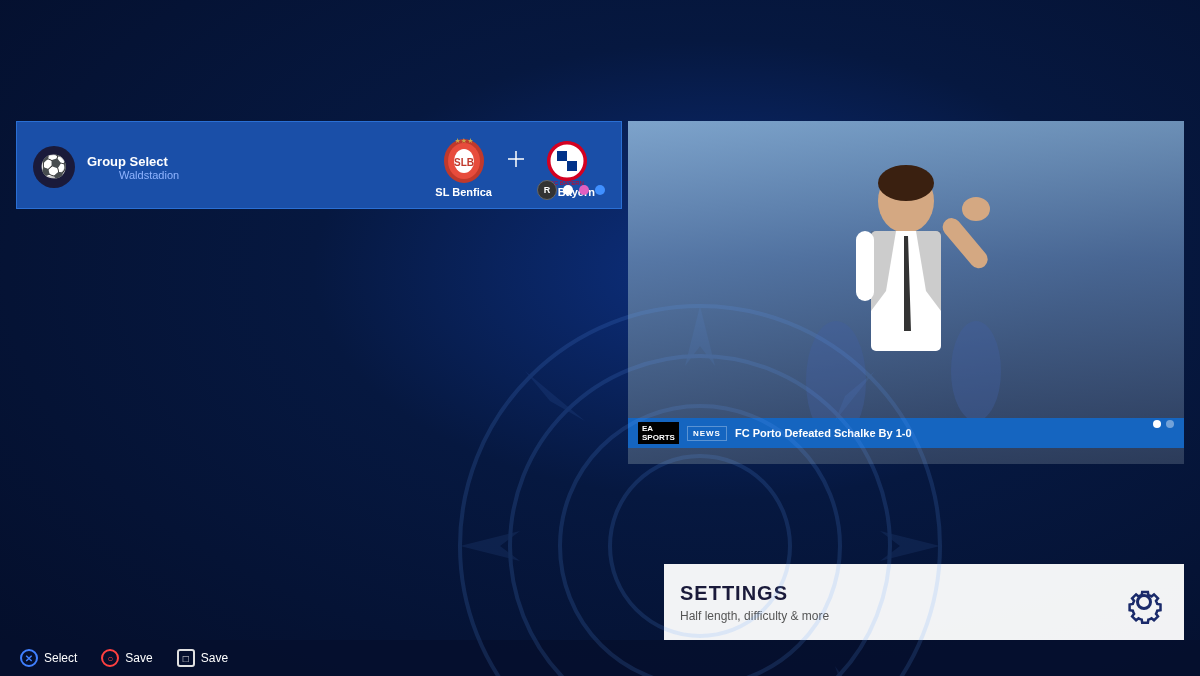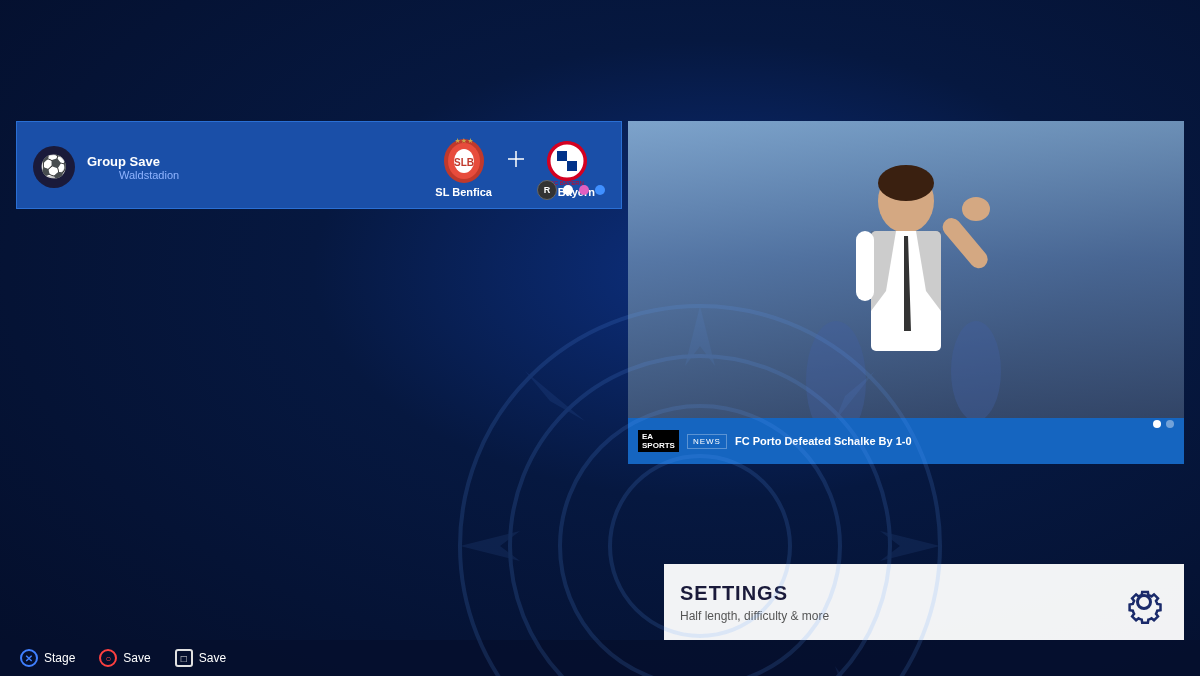--- a/index.html
+++ b/index.html
@@ -215,34 +215,34 @@
       overflow: hidden;
       min-height: 290px;
     }
     .video-bg {
       position: absolute;
       inset: 0;
       background: linear-gradient(135deg, #8ab0d8 0%, #5a80a8 30%, #2a4060 70%, #1a2840 100%);
     }
     .news-bar {
       position: absolute;
-      bottom: 0;
+      bottom: 16px;
       left: 0;
       right: 0;
       background: #1565c0;
       display: flex;
       align-items: center;
-      padding: 12px 10px;
+      padding: 4px 10px;
       gap: 8px;
     }
     .news-badge {
       background: #1565c0;
       color: white;
       font-size: 8px;
-      font-weight: normal;
+      font-weight: bold;
       padding: 2px 5px;
       letter-spacing: 1px;
       border: 1px solid rgba(255,255,255,0.3);
     }
     .ea-logo {
       background: black;
       color: white;
       font-size: 8px;
       font-weight: bold;
       padding: 2px 4px;
@@ -497,21 +497,21 @@
       <span>SQUAD</span>
     </div>
   </div>
 
   <div class="body-grid">
 
     <div class="play-match-panel">
       <div class="play-match-info">
         <div class="match-ball">⚽</div>
         <div class="match-stage-info">
-          <div class="match-stage">Group Save</div>
+          <div class="match-stage">Group Select</div>
           <div class="match-venue">Waldstadion</div>
         </div>
         <div class="match-teams">
 
           <div class="team-block">
             <div class="team-crest">
 
               <svg width="48" height="54" viewBox="0 0 48 54">
                 <ellipse cx="24" cy="28" rx="20" ry="22" fill="#c0392b"></ellipse>
                 <ellipse cx="24" cy="28" rx="16" ry="18" fill="#e74c3c"></ellipse>
@@ -750,21 +750,21 @@
           <path d="M24 16a8 8 0 100 16 8 8 0 000-16zm0 13a5 5 0 110-10 5 5 0 010 10z" fill="#1a2a6a"></path>
           <path d="M40.5 26.5l-3.2-.5a14 14 0 00-1.3-3.1l2-2.5-4-4-2.5 2a14 14 0 00-3.1-1.3l-.5-3.2h-5.7l-.5 3.2a14 14 0 00-3.1 1.3l-2.5-2-4 4 2 2.5a14 14 0 00-1.3 3.1l-3.2.5v5.7l3.2.5a14 14 0 001.3 3.1l-2 2.5 4 4 2.5-2a14 14 0 003.1 1.3l.5 3.2h5.7l.5-3.2a14 14 0 003.1-1.3l2.5 2 4-4-2-2.5a14 14 0 001.3-3.1l3.2-.5v-5.7z" fill="none" stroke="#1a2a6a" stroke-width="2.5"></path>
         </svg>
       </div>
     </div>
   </div>
 
   <div class="footer">
     <div class="footer-btn">
       <div class="btn-circle btn-x">✕</div>
-      <span>Stage</span>
+      <span>Select</span>
     </div>
     <div class="footer-btn">
       <div class="btn-circle btn-o">○</div>
       <span>Save</span>
     </div>
     <div class="footer-btn">
       <div class="btn-circle btn-sq">□</div>
       <span>Save</span>
     </div>
   </div>

